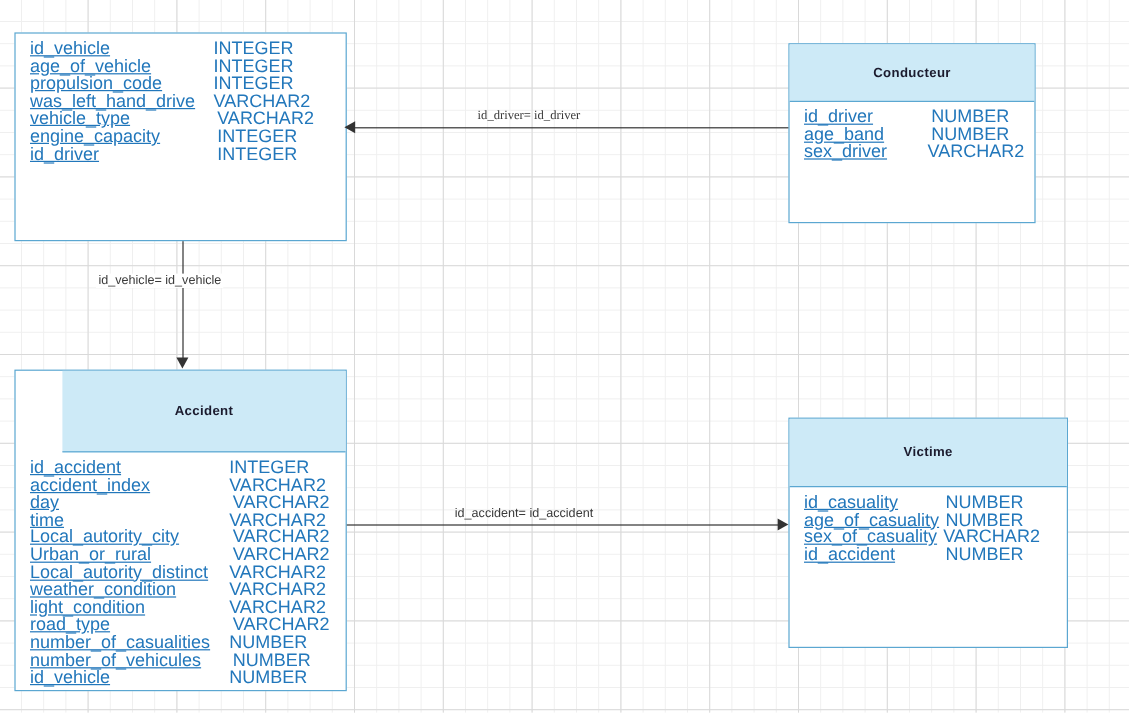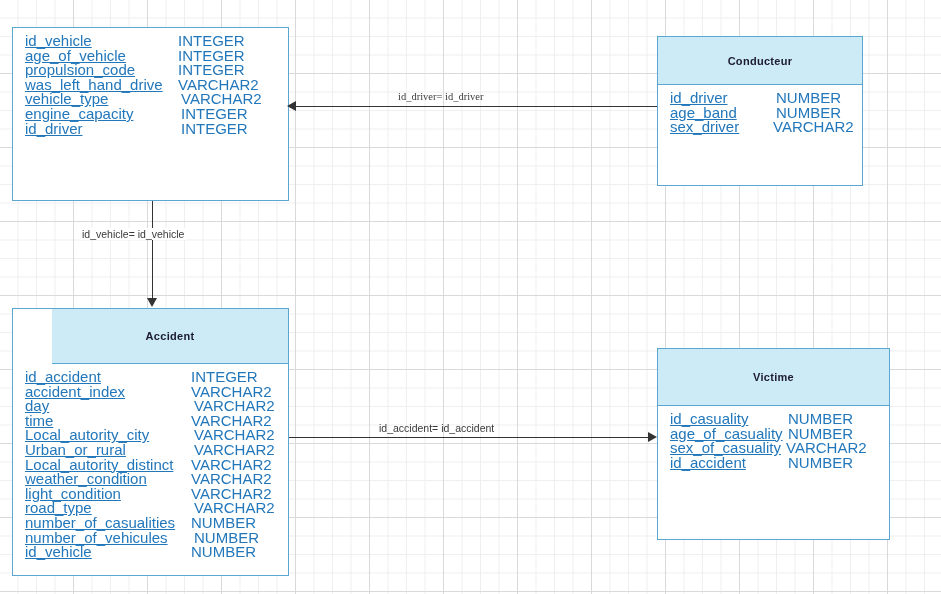--- a/index.html
+++ b/index.html
@@ -160,21 +160,21 @@
         <span class="attr-type" style="left:118px;">NUMBER</span>
       </div>
       <div class="attr-row">
         <span class="attr-name">sex_driver</span>
         <span class="attr-type" style="left:115px;">VARCHAR2</span>
       </div>
     </div>
   </div>
 
   <div class="entity" style="left:12px; top:308px; width:277px; height:268px;">
-    <div class="entity-header" style="height:55px;margin-left:39px;">
+    <div class="entity-header" style="height:68px;margin-left:39px;">
       <span class="entity-title">Accident</span>
     </div>
     <div class="entity-body">
       <div class="attr-row">
         <span class="attr-name pk">id_accident</span>
         <span class="attr-type" style="left:178px;">INTEGER</span>
       </div>
       <div class="attr-row">
         <span class="attr-name">accident_index</span>
         <span class="attr-type" style="left:178px;">VARCHAR2</span>

